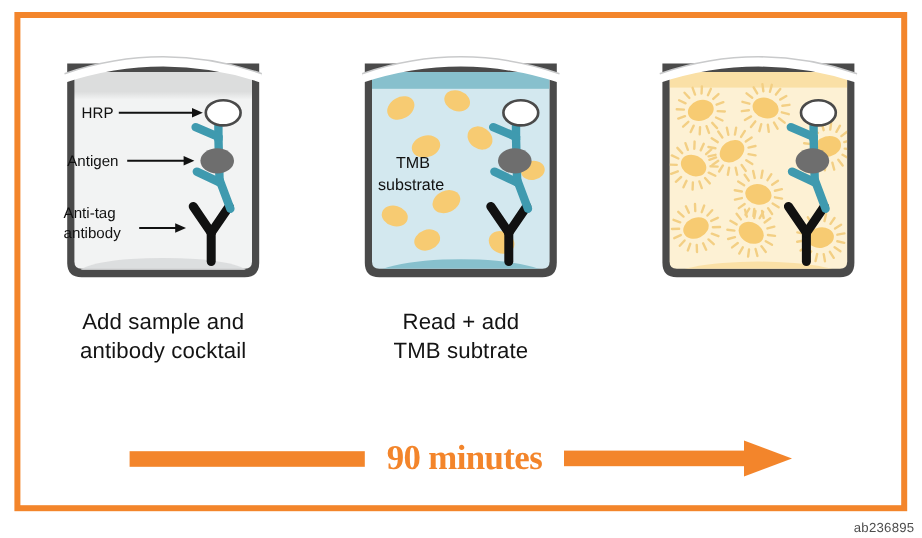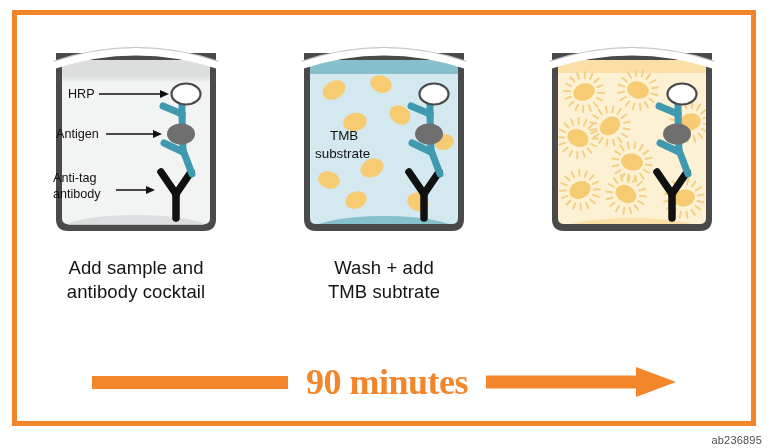--- a/index.html
+++ b/index.html
@@ -60,21 +60,21 @@
     align-items:center;
     justify-content:center;
     gap:0px;
   }
   .tl-bar-left{
     width:196px;height:13px;
     background:var(--accent,#f3852b);
     margin-right:18px;
   }
   .tl-label{
-    font-size:36px;
+    font-size:29px;
     font-weight:bold;
     color:var(--accent,#f3852b);
     font-family:"Liberation Serif", serif;
     letter-spacing:-0.5px;
     line-height:1;
   }
   .tl-arrow{
     margin-left:18px;
     display:flex;align-items:center;
   }
@@ -227,21 +227,21 @@
           <g>
             <path d="M146,94 L146,78" stroke="#3f9aaf" stroke-width="7" stroke-linecap="round" fill="none"></path>
             <path d="M146,92 L127,84" stroke="#3f9aaf" stroke-width="7" stroke-linecap="round" fill="none"></path>
           </g>
           <ellipse cx="150" cy="72" rx="14.5" ry="10.5" fill="#ffffff" stroke="#4a4a4a" stroke-width="2.2"></ellipse>
 
           <text class="lbl-tmb" x="46" y="118">TMB</text>
           <text class="lbl-tmb" x="31" y="136">substrate</text>
         </svg>
       </div>
-      <div class="caption">Wash + add
+      <div class="caption">Read + add
 TMB subtrate</div>
     </div>
 
     <div class="panel">
       <div class="wellwrap">
         <svg viewBox="0 0 200 212" xmlns="http://www.w3.org/2000/svg">
           <defs>
             <clipPath id="clip3">
               <path d="M26,38 L174,38 L174,196 Q174,202 168,202 L32,202 Q26,202 26,196 Z"></path>
             </clipPath>

